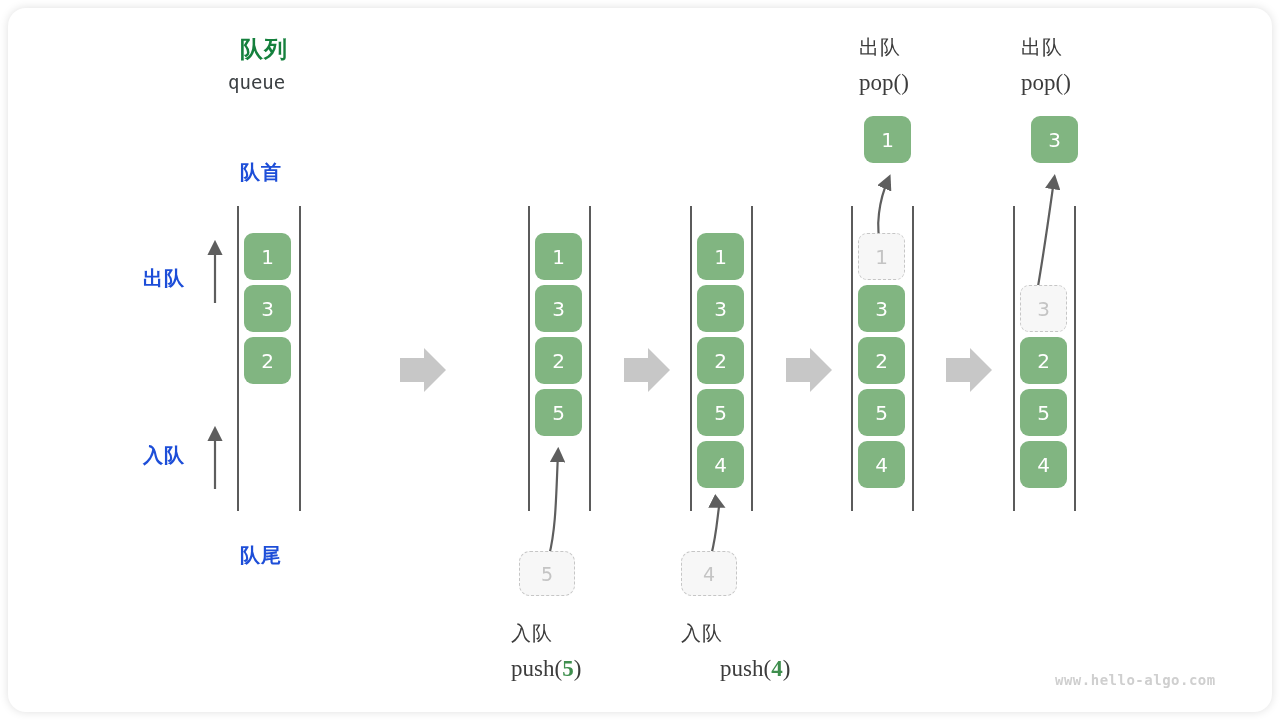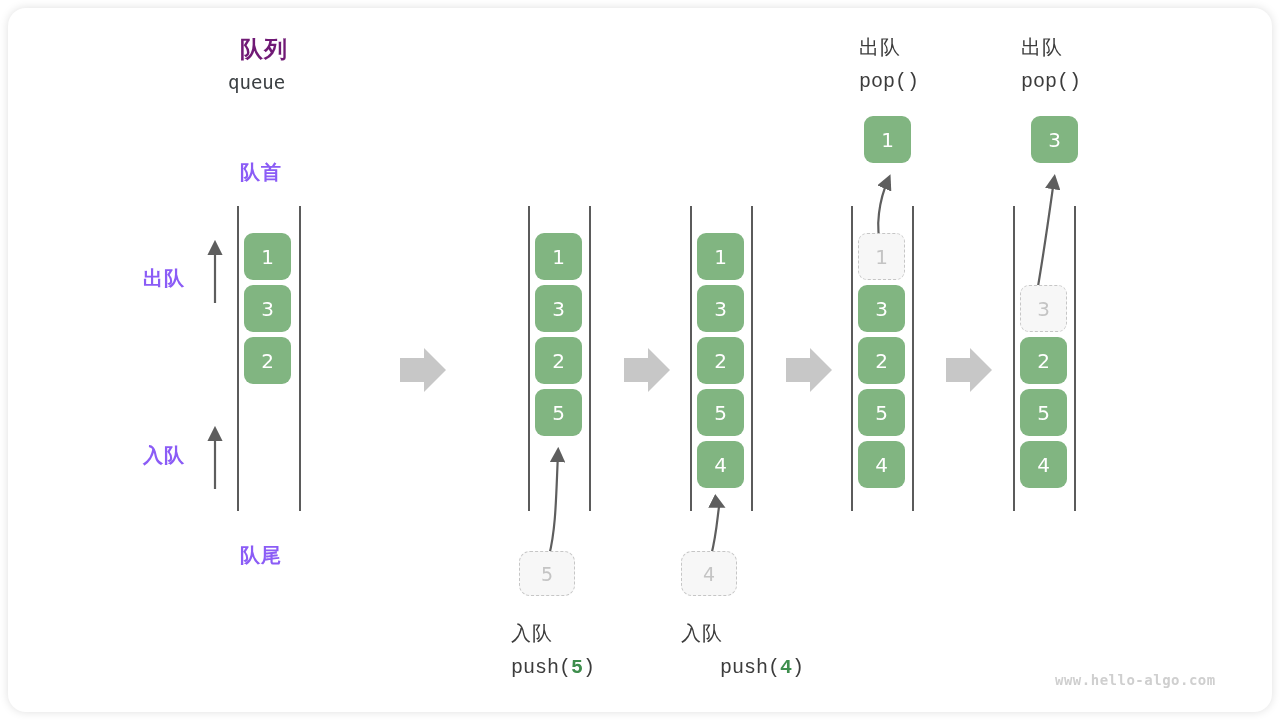--- a/index.html
+++ b/index.html
@@ -25,48 +25,48 @@
     border-radius: 18px;
     box-shadow: 0 0 10px rgba(0,0,0,0.13);
     overflow: hidden;
   }
   .abs { position: absolute; }
 
   
   .title-cn {
     font-size: 23px;
     font-weight: bold;
-    color: #701a75;
+    color: #15803d;
     letter-spacing: 1px;
     white-space: nowrap;
   }
   .title-en {
     font-size: 19px;
     color: #3c4043;
     font-family: "DejaVu Sans Mono", "Liberation Mono", monospace;
     white-space: nowrap;
     text-align: right;
   }
   .label-bold {
     font-size: 20px;
     font-weight: bold;
-    color: #8b5cf6;
+    color: #1d4ed8;
     letter-spacing: 1px;
     white-space: nowrap;
   }
   .op-cn {
     font-size: 20px;
     color: #3c3c3c;
     letter-spacing: 1px;
     white-space: nowrap;
   }
   .op-code {
-    font-size: 20px;
+    font-size: 23px;
     color: #3c3c3c;
-    font-family: Liberation Mono, monospace;
+    font-family: Liberation Serif, serif;
     white-space: nowrap;
   }
   .op-code .num { color: #3e8e4d; font-weight: bold; }
   .watermark {
     font-size: 14px;
     color: #cfcfcf;
     font-family: "DejaVu Sans Mono", "Liberation Mono", monospace;
     letter-spacing: 0.5px;
     white-space: nowrap;
   }

